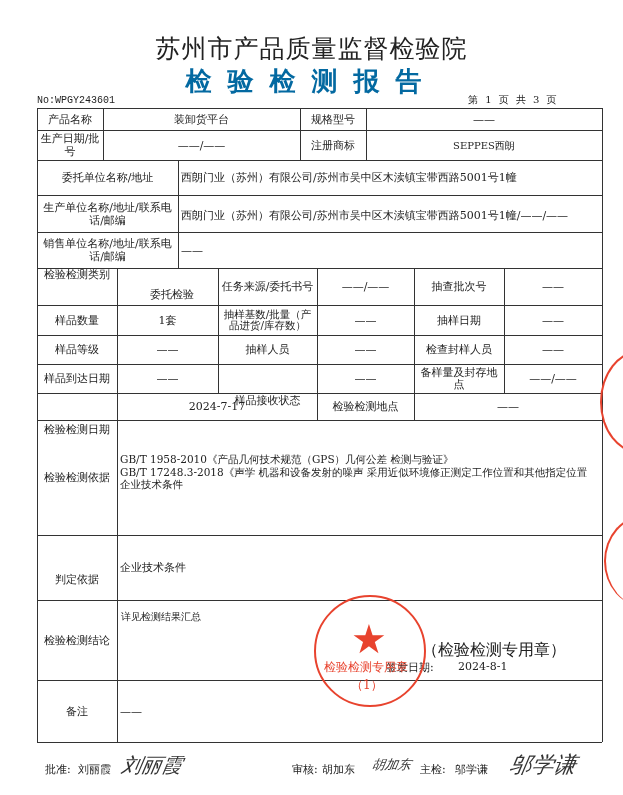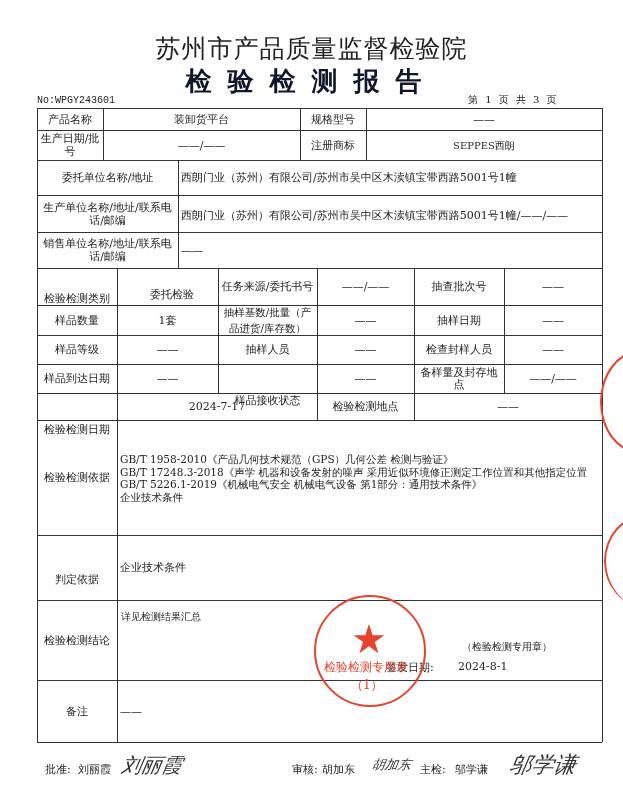--- a/index.html
+++ b/index.html
@@ -1,20 +1,20 @@
 <!DOCTYPE html>
 <html><head>
 <meta charset="utf-8">
 <style>
   html, body { margin:0; padding:0; background:#ffffff; }
   body { width:623px; height:795px; position:relative; overflow:hidden;
          font-family:"DejaVu Serif","Liberation Serif",serif; color:#222; }
   .abs { position:absolute; }
   .org-title { left:0; width:623px; top:32px; text-align:center; font-size:25px; letter-spacing:1px; color:#222; }
-  .doc-title { left:0; width:623px; top:64px; text-align:center; font-size:26px; font-weight:bold; letter-spacing:16px; color:#0f172a; }
+  .doc-title { left:0; width:623px; top:64px; text-align:center; font-size:26px; font-weight:bold; letter-spacing:16px; color:#0369a1; }
   .report-no { left:37px; top:95px; font-size:10px; font-family:"Liberation Mono","DejaVu Sans Mono",monospace; }
   .page-info { left:468px; top:93px; font-size:10px; letter-spacing:2px; }
   .hl { position:absolute; height:0; border-top:1px solid #333; }
   .vl { position:absolute; width:0; border-left:1px solid #333; }
   .cell { position:absolute; display:flex; align-items:center; justify-content:center; text-align:center;
           font-size:11px; line-height:13px; box-sizing:border-box; padding:0 3px; }
   .cell.left { justify-content:flex-start; text-align:left; }
   .basis { position:absolute; left:120px; top:453px; width:480px; font-size:10.5px; line-height:12.5px; }
   .basis div { white-space:nowrap; }
   .stamp { position:absolute; border:2px solid #e8432e; border-radius:50%; color:#e8432e; }
@@ -75,30 +75,30 @@
 <div class="cell" style="left:300px;top:130px;width:66px;height:30px;">注册商标</div>
 <div class="cell" style="left:366px;top:130px;width:236px;height:30px;font-size:10px;">SEPPES西朗</div>
 
 <div class="cell" style="left:37px;top:160px;width:141px;height:35px;">委托单位名称/地址</div>
 <div class="cell left" style="left:178px;top:160px;width:424px;height:35px;">西朗门业（苏州）有限公司/苏州市吴中区木渎镇宝带西路5001号1幢</div>
 <div class="cell" style="left:37px;top:195px;width:141px;height:37px;">生产单位名称/地址/联系电话/邮编</div>
 <div class="cell left" style="left:178px;top:197px;width:424px;height:37px;">西朗门业（苏州）有限公司/苏州市吴中区木渎镇宝带西路5001号1幢/——/——</div>
 <div class="cell" style="left:37px;top:232px;width:141px;height:36px;">销售单位名称/地址/联系电话/邮编</div>
 <div class="cell left" style="left:178px;top:232px;width:424px;height:36px;">——</div>
 
-<div class="cell" style="left:37px;top:280px;width:80px;height:37px;text-align:center;">检验检测类别</div>
+<div class="cell" style="left:37px;top:256px;width:80px;height:37px;text-align:center;">检验检测类别</div>
 <div class="cell" style="left:117px;top:276px;width:101px;height:37px;padding-left:12px;">委托检验</div>
 <div class="cell" style="left:218px;top:268px;width:99px;height:37px;">任务来源/委托书号</div>
 <div class="cell" style="left:317px;top:268px;width:97px;height:37px;">——/——</div>
 <div class="cell" style="left:414px;top:268px;width:90px;height:37px;">抽查批次号</div>
 <div class="cell" style="left:504px;top:268px;width:98px;height:37px;">——</div>
 
 <div class="cell" style="left:37px;top:305px;width:80px;height:30px;">样品数量</div>
 <div class="cell" style="left:117px;top:305px;width:101px;height:30px;">1套</div>
-<div class="cell" style="left:218px;top:305px;width:99px;height:30px;font-size:10.5px;line-height:16px;">抽样基数/批量（产品进货/库存数）</div>
+<div class="cell" style="left:218px;top:305px;width:99px;height:30px;font-size:10.5px;line-height:11px;">抽样基数/批量（产品进货/库存数）</div>
 <div class="cell" style="left:317px;top:305px;width:97px;height:30px;">——</div>
 <div class="cell" style="left:414px;top:305px;width:90px;height:30px;">抽样日期</div>
 <div class="cell" style="left:504px;top:305px;width:98px;height:30px;">——</div>
 
 <div class="cell" style="left:37px;top:335px;width:80px;height:29px;">样品等级</div>
 <div class="cell" style="left:117px;top:335px;width:101px;height:29px;">——</div>
 <div class="cell" style="left:218px;top:335px;width:99px;height:29px;">抽样人员</div>
 <div class="cell" style="left:317px;top:335px;width:97px;height:29px;">——</div>
 <div class="cell" style="left:414px;top:335px;width:90px;height:29px;">检查封样人员</div>
 <div class="cell" style="left:504px;top:335px;width:98px;height:29px;">——</div>
@@ -112,30 +112,29 @@
 
 <div class="cell" style="left:37px;top:393px;width:80px;height:27px;margin-top:23px;">检验检测日期</div>
 <div class="cell" style="left:117px;top:393px;width:200px;height:27px;">2024-7-17</div>
 <div class="cell" style="left:317px;top:393px;width:97px;height:27px;">检验检测地点</div>
 <div class="cell" style="left:414px;top:393px;width:188px;height:27px;">——</div>
 
 <div class="cell" style="left:37px;top:420px;width:80px;height:115px;">检验检测依据</div>
 <div class="basis">
   <div>GB/T 1958-2010《产品几何技术规范（GPS）几何公差 检测与验证》</div>
   <div>GB/T 17248.3-2018《声学 机器和设备发射的噪声 采用近似环境修正测定工作位置和其他指定位置</div>
-  <div>GB/T 5226.1-2019《机械电气安全 机械电气设备 第1部分：通用技术条件》</div>
   <div>企业技术条件</div>
 </div>
 
 <div class="cell" style="left:37px;top:535px;width:80px;height:65px;margin-top:12px;">判定依据</div>
 <div class="cell left" style="left:117px;top:535px;width:485px;height:65px;">企业技术条件</div>
 
 <div class="cell" style="left:37px;top:600px;width:80px;height:80px;">检验检测结论</div>
 <div class="abs" style="left:121px;top:610px;font-size:10px;">详见检测结果汇总</div>
-<div class="abs" style="left:422px;top:640px;font-size:10px;margin-left:40px;">（检验检测专用章）</div>
+<div class="abs" style="left:422px;top:640px;font-size:16px;">（检验检测专用章）</div>
 <div class="abs" style="left:386px;top:660px;font-size:11px;">签发日期:</div>
 <div class="abs" style="left:458px;top:660px;font-size:11px;">2024-8-1</div>
 
 <div class="cell" style="left:37px;top:680px;width:80px;height:62px;">备注</div>
 <div class="cell left" style="left:117px;top:680px;width:485px;height:62px;">——</div>
 
 <div class="stamp" style="left:314px;top:595px;width:108px;height:108px;">
   <div class="stamp-star" style="left:35px;top:22px;">★</div>
   <div class="stamp-text" style="left:8px;top:62px;font-size:12px;">检验检测专用章</div>
   <div class="stamp-text" style="left:35px;top:80px;font-size:12px;">（1）</div>

